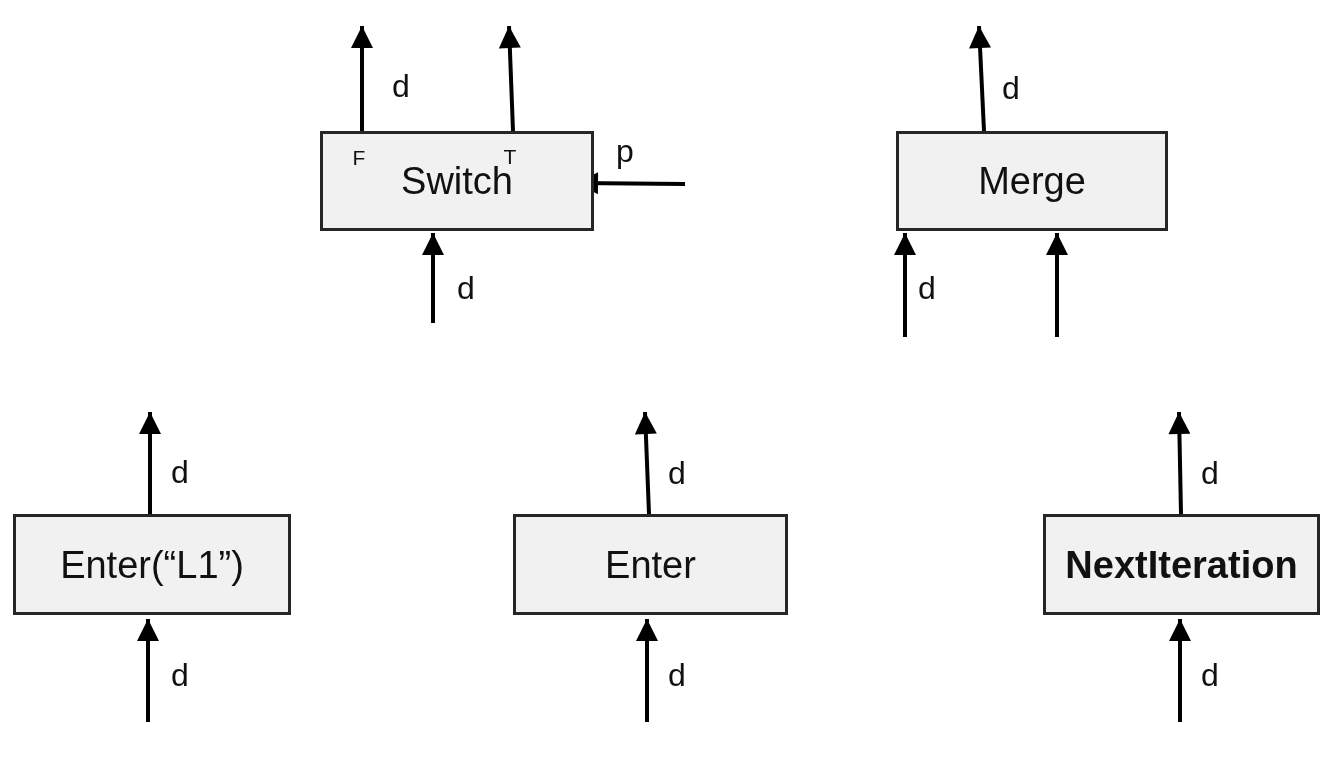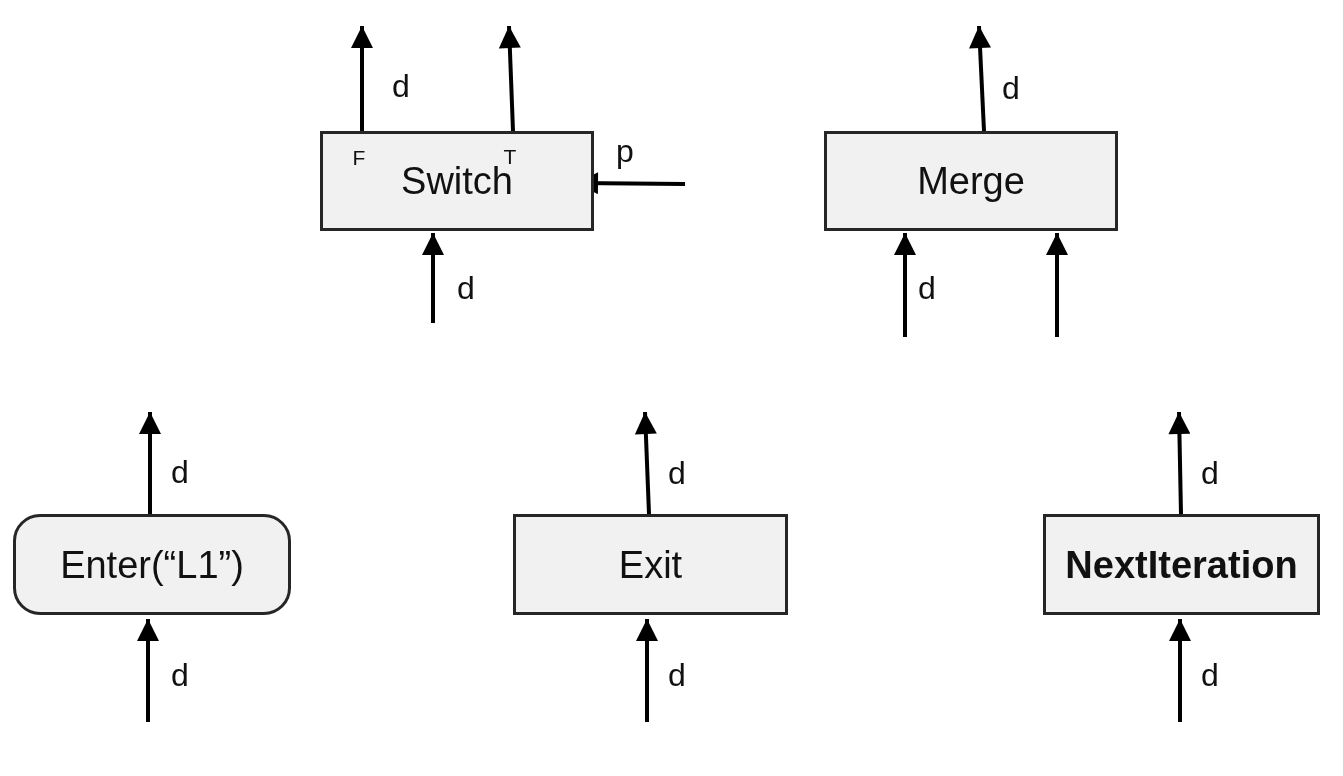--- a/index.html
+++ b/index.html
@@ -82,34 +82,34 @@
 
   <div class="node" style="left:300px;top:131px;width:274px;height:100px;margin-left:20px;">
     <span class="node-label">Switch</span>
   </div>
   <span class="branch-label" style="left:359px;top:157px;">F</span>
   <span class="branch-label" style="left:510px;top:156px;">T</span>
   <span class="port-label" style="left:401px;top:86px;">d</span>
   <span class="port-label" style="left:466px;top:288px;">d</span>
   <span class="port-label" style="left:625px;top:151px;">p</span>
 
-  <div class="node" style="left:824px;top:131px;width:294px;height:100px;">
+  <div class="node" style="left:896px;top:131px;width:272px;height:100px;">
     <span class="node-label">Merge</span>
   </div>
   <span class="port-label" style="left:1011px;top:88px;">d</span>
   <span class="port-label" style="left:927px;top:288px;">d</span>
 
-  <div class="node" style="left:13px;top:514px;width:278px;height:101px;border-radius:27px;">
+  <div class="node" style="left:13px;top:514px;width:278px;height:101px;">
     <span class="node-label">Enter(“L1”)</span>
   </div>
   <span class="port-label" style="left:180px;top:472px;">d</span>
   <span class="port-label" style="left:180px;top:675px;">d</span>
 
   <div class="node" style="left:513px;top:514px;width:275px;height:101px;">
-    <span class="node-label">Exit</span>
+    <span class="node-label">Enter</span>
   </div>
   <span class="port-label" style="left:677px;top:473px;">d</span>
   <span class="port-label" style="left:677px;top:675px;">d</span>
 
   <div class="node" style="left:1043px;top:514px;width:277px;height:101px;font-weight:bold;">
     <span class="node-label">NextIteration</span>
   </div>
   <span class="port-label" style="left:1210px;top:473px;">d</span>
   <span class="port-label" style="left:1210px;top:675px;">d</span>
 

